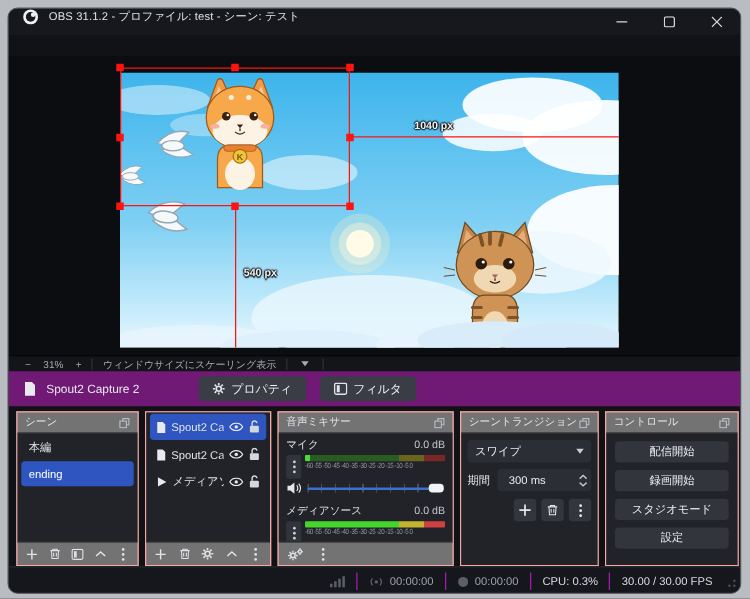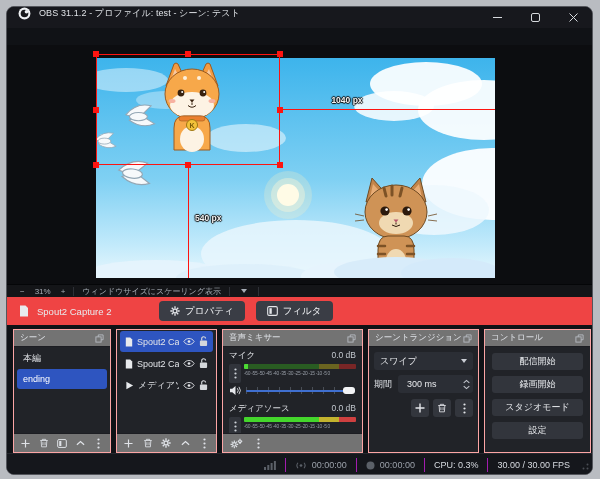--- a/index.html
+++ b/index.html
@@ -40,21 +40,21 @@
     text-shadow:-1px 0 1px #111,1px 0 1px #111,0 -1px 1px #111,0 1px 1px #111; }
   
   .zoombar { position:absolute; left:0; top:277px; width:100%; height:13px;
     background:#141518; border-top:1px solid #050608; display:flex; align-items:center;
     padding-left:8px; color:#a6acb4; font-size:8px; }
   .zb { padding:0 5px; }
   .zsep { width:1px; height:9px; background:#2e3036; margin:0 3px; }
   .zcaret { width:0; height:0; border-left:3.5px solid transparent; border-right:3.5px solid transparent; border-top:4px solid #a6acb4; margin:0 8px; }
   
   .sourcebar { position:absolute; left:0; top:290px; width:100%; height:28px;
-    background:#ef4444; display:flex; align-items:center; padding-left:12px; }
+    background:#701a75; display:flex; align-items:center; padding-left:12px; }
   .src-doc { color:#e8eaed; width:10px; height:12px; margin-right:8px; }
   .srcbar-name { font-size:9.5px; color:#e8eaed; width:112px; overflow:hidden; white-space:nowrap; }
   .bar-btn { display:flex; align-items:center; gap:5px; background:#3a3d45; border-radius:4px;
     height:20px; padding:0 11px; margin-right:11px; font-size:9.5px; color:#eef0f3; }
   .bar-btn svg { color:#e3e5e9; }
   
   .dock { position:absolute; top:322px; height:124px; background:#737373;
     border:1px solid #fca5a5; display:flex; flex-direction:column; }
   .dock-header { height:17px; flex:0 0 auto; display:flex; align-items:center;
     padding:0 6px; font-size:8.5px; color:#dfe2e7; border-bottom:1px solid #1c1d22; }

